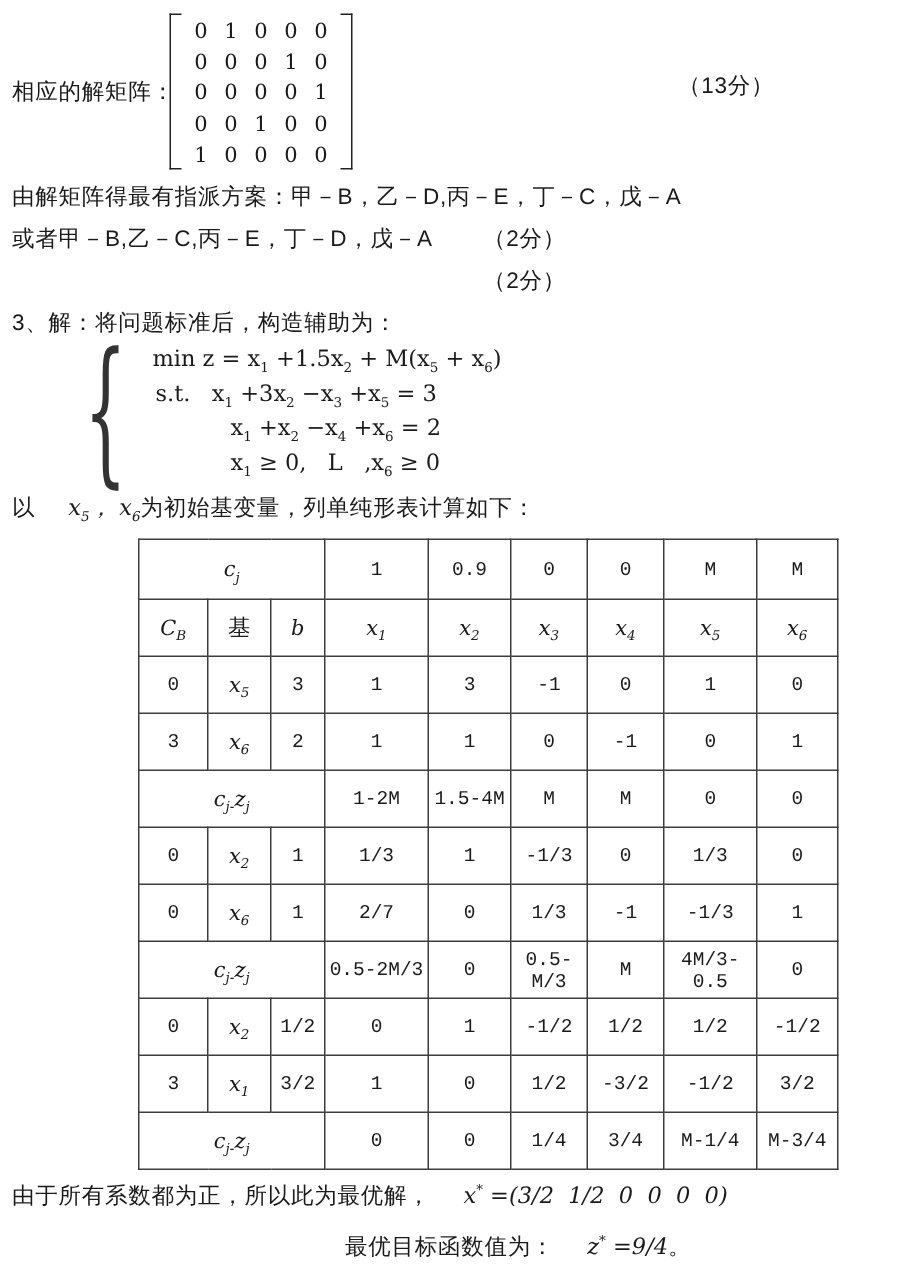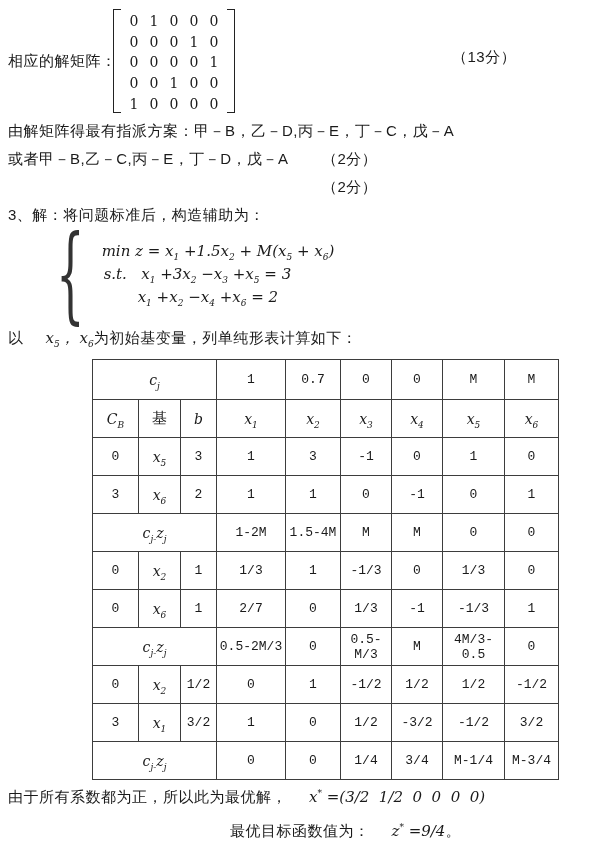--- a/index.html
+++ b/index.html
@@ -15,24 +15,24 @@
   .matrix-wrap{display:flex;align-items:stretch;}
   .br{width:7px;}
   .br.l{border:1.5px solid #222;border-right:none;}
   .br.r{border:1.5px solid #222;border-left:none;}
   .mcells{display:grid;grid-template-columns:repeat(5,20px);grid-auto-rows:20.6px;
           padding:2px 3px;font-family:"DejaVu Serif",serif;font-size:14px;}
   .mcells span{display:flex;align-items:center;justify-content:center;}
   
   .brace{font-family:"DejaVu Serif",serif;font-size:100px;font-weight:100;
          transform:scale(0.45,1.05);transform-origin:left center;line-height:92px;color:#333;}
-  .eq-line{font-family:"DejaVu Serif","Liberation Serif",serif;font-style:italic;
+  .eq-line{font-family:"DejaVu Serif","Liberation Serif",serif;
            font-size:15px;line-height:23px;white-space:pre;}
   .ind1{margin-left:2px;}
-  .ind2{margin-left:36px;}
+  .ind2{margin-left:52px;}
   
   table.simplex{border-collapse:collapse;table-layout:fixed;}
   table.simplex td{border:1px solid #3d3d3d;text-align:center;vertical-align:middle;
                    padding:0;overflow:hidden;}
   table.simplex tr{height:38px;}
   table.simplex tr:first-child{height:40px;}
   td.num{font-family:"Liberation Mono","DejaVu Sans Mono",monospace;font-size:13px;}
   td.mathcell{font-family:"DejaVu Serif",serif;font-style:italic;font-size:14px;}
   td.cjkcell{font-size:15px;}
 </style>
@@ -81,20 +81,21 @@
   <div class="abs cn" style="left:322px;top:178px">（2分）</div>
 
   <div class="abs cn" style="left:8px;top:206px">3、解：将问题标准后，构造辅助为：</div>
 
   <div class="abs" style="left:56px;top:228px;display:flex;align-items:center">
     <div class="brace">{</div>
     <div style="margin-left:-18px">
       <div class="eq-line">min z = x<sub>1</sub> +1.5x<sub>2</sub> + M(x<sub>5</sub> + x<sub>6</sub>)</div>
       <div class="eq-line ind1">s.t.   x<sub>1</sub> +3x<sub>2</sub> −x<sub>3</sub> +x<sub>5</sub> = 3</div>
       <div class="eq-line ind2">x<sub>1</sub> +x<sub>2</sub> −x<sub>4</sub> +x<sub>6</sub> = 2</div>
+      <div class="eq-line ind2">x<sub>1</sub> ≥ 0,   L   ,x<sub>6</sub> ≥ 0</div>
     </div>
   </div>
 
   <div class="abs" style="left:8px;top:329px">
     <span class="cn">以</span><span class="math">x<sub>5</sub>， x<sub>6</sub></span><span class="cn">为初始基变量，列单纯形表计算如下：</span>
   </div>
 
   <table class="simplex abs" style="left:92px;top:359px">
     <colgroup>
       <col style="width:46px">
@@ -104,21 +105,21 @@
         <col style="width:55px">
         <col style="width:51px">
       <col style="width:51px">
         <col style="width:62px">
         <col style="width:54px">
     </colgroup>
     <tbody id="simplex-body">
         <tr>
           <td colspan="3" class="mathcell">c<sub>j</sub></td>
           <td class="num">1</td>
-          <td class="num">0.7</td>
+          <td class="num">0.9</td>
           <td class="num">0</td>
           <td class="num">0</td>
           <td class="num">M</td>
           <td class="num">M</td>
         </tr>
         <tr>
           <td class="mathcell">C<sub>B</sub></td>
           <td class="cjkcell">基</td>
           <td class="mathcell">b</td>
           <td class="mathcell">x<sub>1</sub></td>

